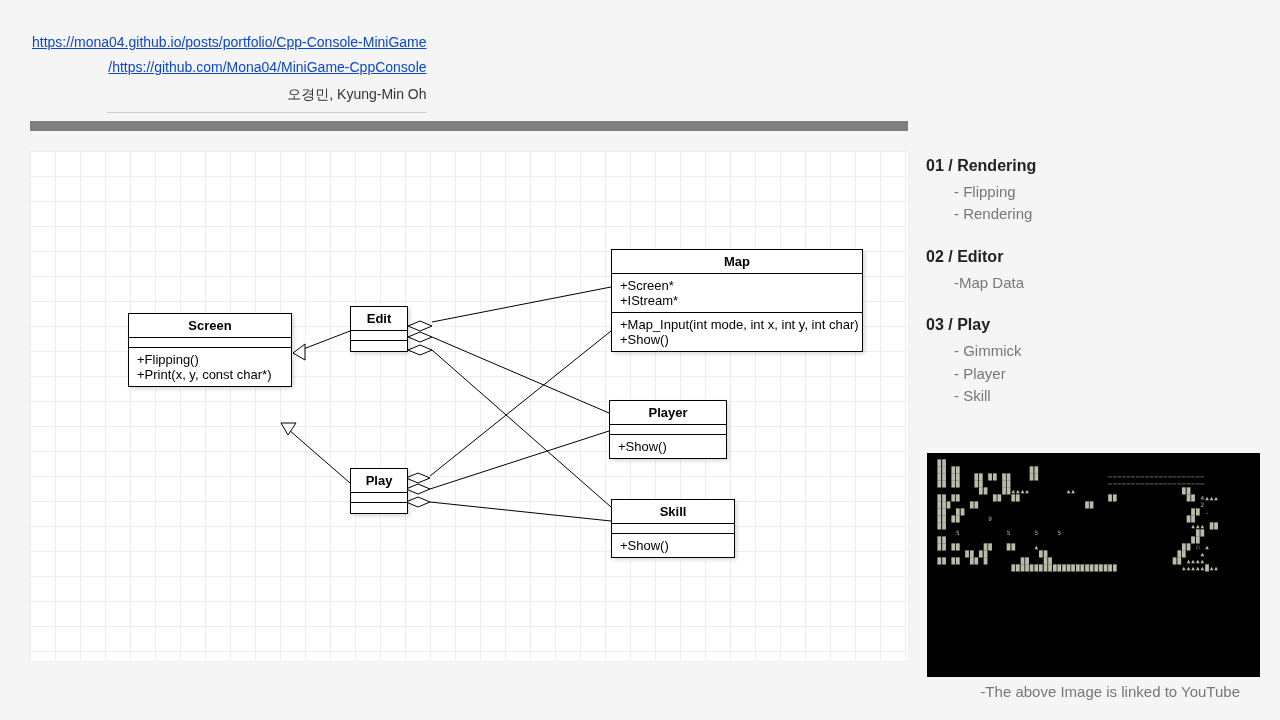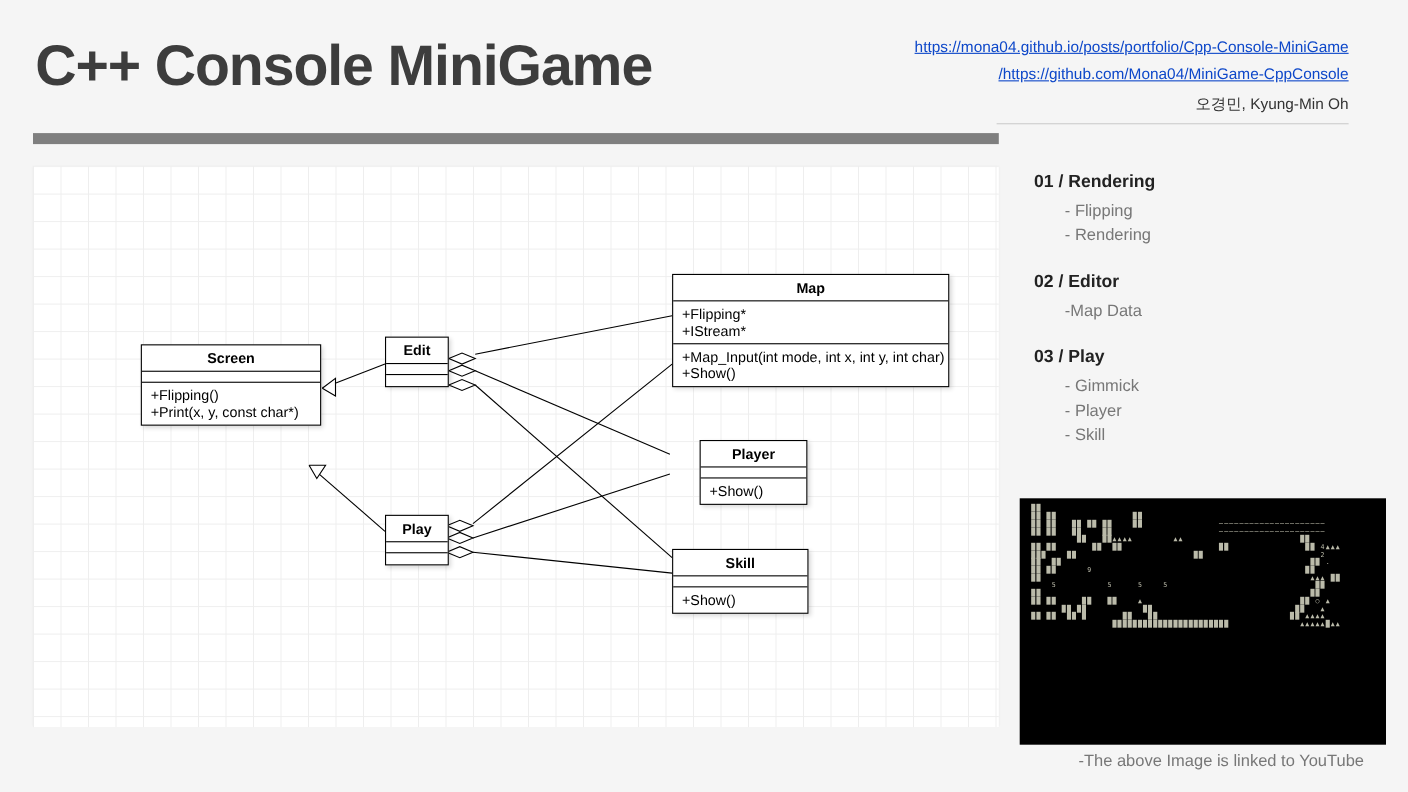--- a/index.html
+++ b/index.html
@@ -78,21 +78,21 @@
   }
   .uml .sec {
     border-bottom: 1px solid #000;
     padding: 4px 8px;
     min-height: 10px;
     white-space: nowrap;
   }
   .uml .sec:last-child { border-bottom: none; }
   .uml .sec.empty { padding: 3px 8px; height: 10px; }
   .toc {
-    padding-left: 32px;
+    padding-left: 18px;
     padding-top: 6px;
     width: 340px;
   }
   .toc-section { margin-bottom: 22px; }
   .toc-section .h {
     font-size: 16px;
     font-weight: 700;
     color: #222;
     margin-bottom: 6px;
   }
@@ -132,21 +132,20 @@
     position: absolute;
     left: 0; top: 0;
     width: 100%; height: 100%;
     pointer-events: none;
   }
 </style>
 </head>
 <body>
 
 <div class="header">
-  <div class="title">C++ Console MiniGame</div>
   <div class="meta">
     <div><a>https://mona04.github.io/posts/portfolio/Cpp-Console-MiniGame</a></div>
     <div><a>/https://github.com/Mona04/MiniGame-CppConsole</a></div>
     <div class="author">
       <strong>오경민</strong><span>, Kyung-Min Oh</span>
     </div>
     <div class="meta-divider"></div>
   </div>
 </div>
 <div class="divider"></div>
@@ -197,30 +196,30 @@
 
     <div class="uml" style="left:320px;top:317px;width:58px">
       <div class="name">Play</div>
       <div class="sec empty"></div>
       <div class="sec empty"></div>
     </div>
 
     <div class="uml" style="left:581px;top:98px;width:252px">
       <div class="name">Map</div>
       <div class="sec">
-        <div>+Flipping*</div>
+        <div>+Screen*</div>
         <div>+IStream*</div>
       </div>
       <div class="sec">
         <div>+Map_Input(int mode, int x, int y, int char)</div>
         <div>+Show()</div>
       </div>
     </div>
 
-    <div class="uml" style="left:606px;top:249px;width:98px">
+    <div class="uml" style="left:579px;top:249px;width:118px">
       <div class="name">Player</div>
       <div class="sec empty"></div>
       <div class="sec">
         <div>+Show()</div>
       </div>
     </div>
 
     <div class="uml" style="left:581px;top:348px;width:124px">
       <div class="name">Skill</div>
       <div class="sec empty"></div>

